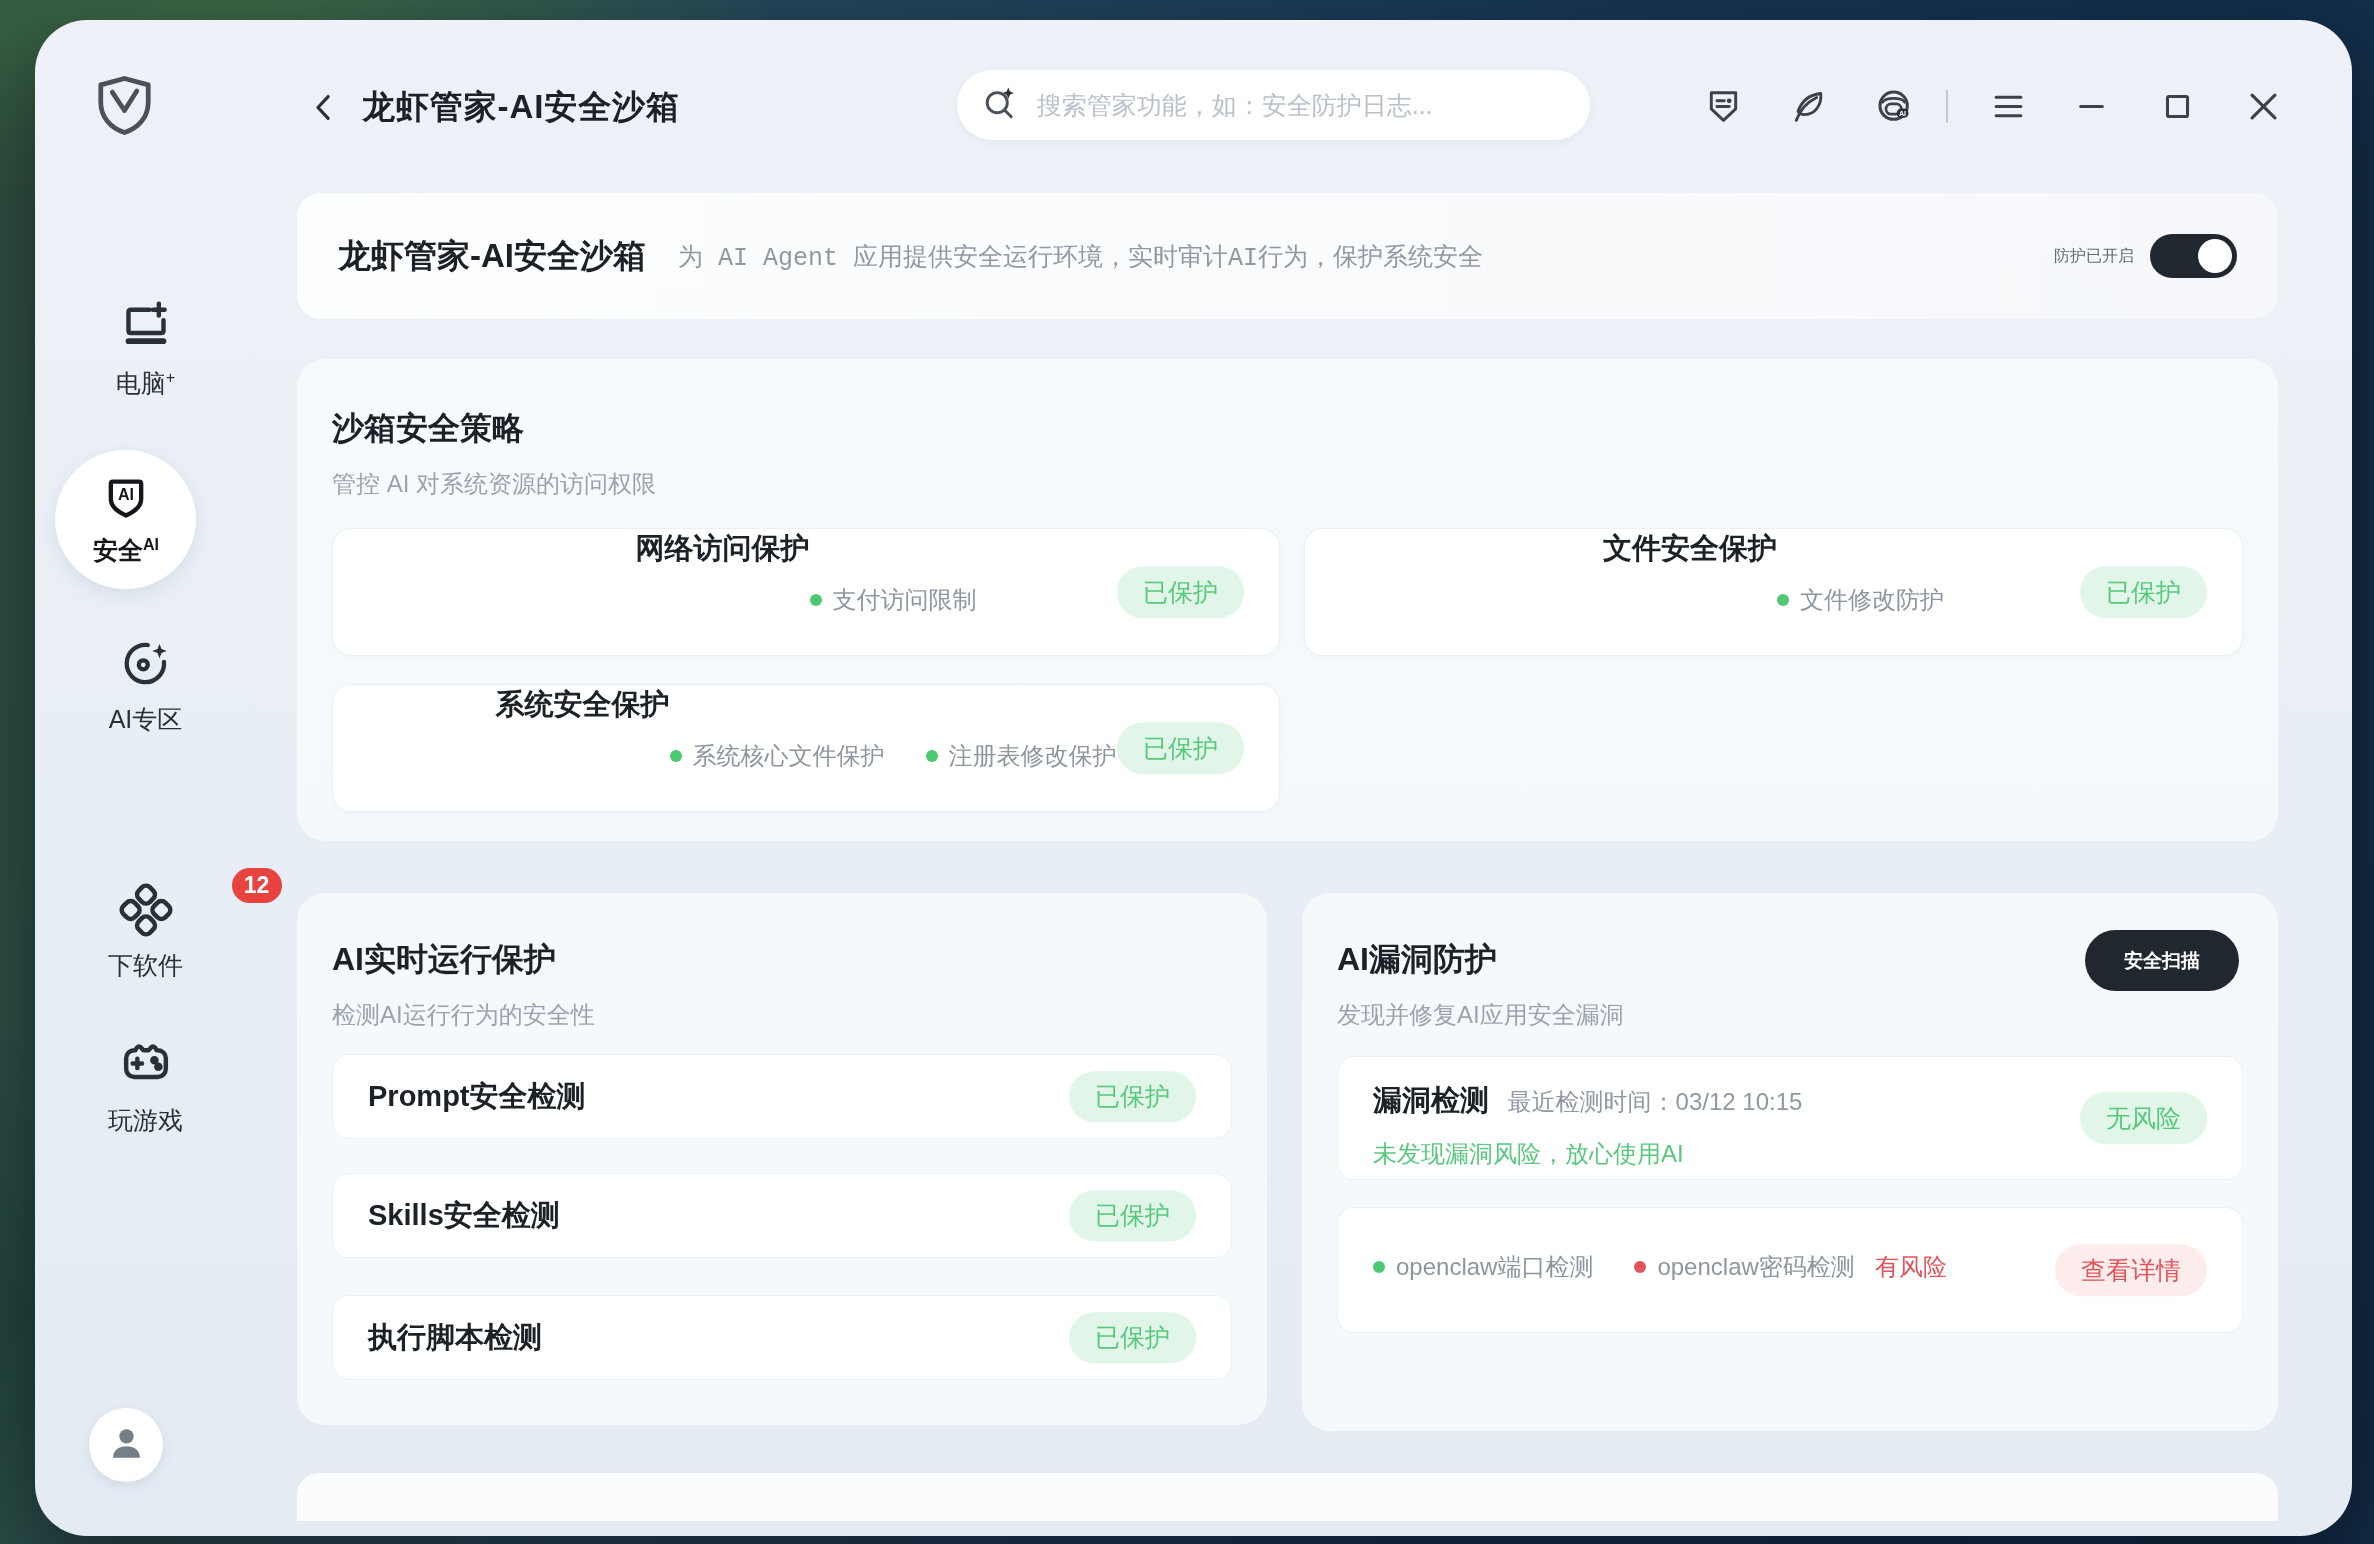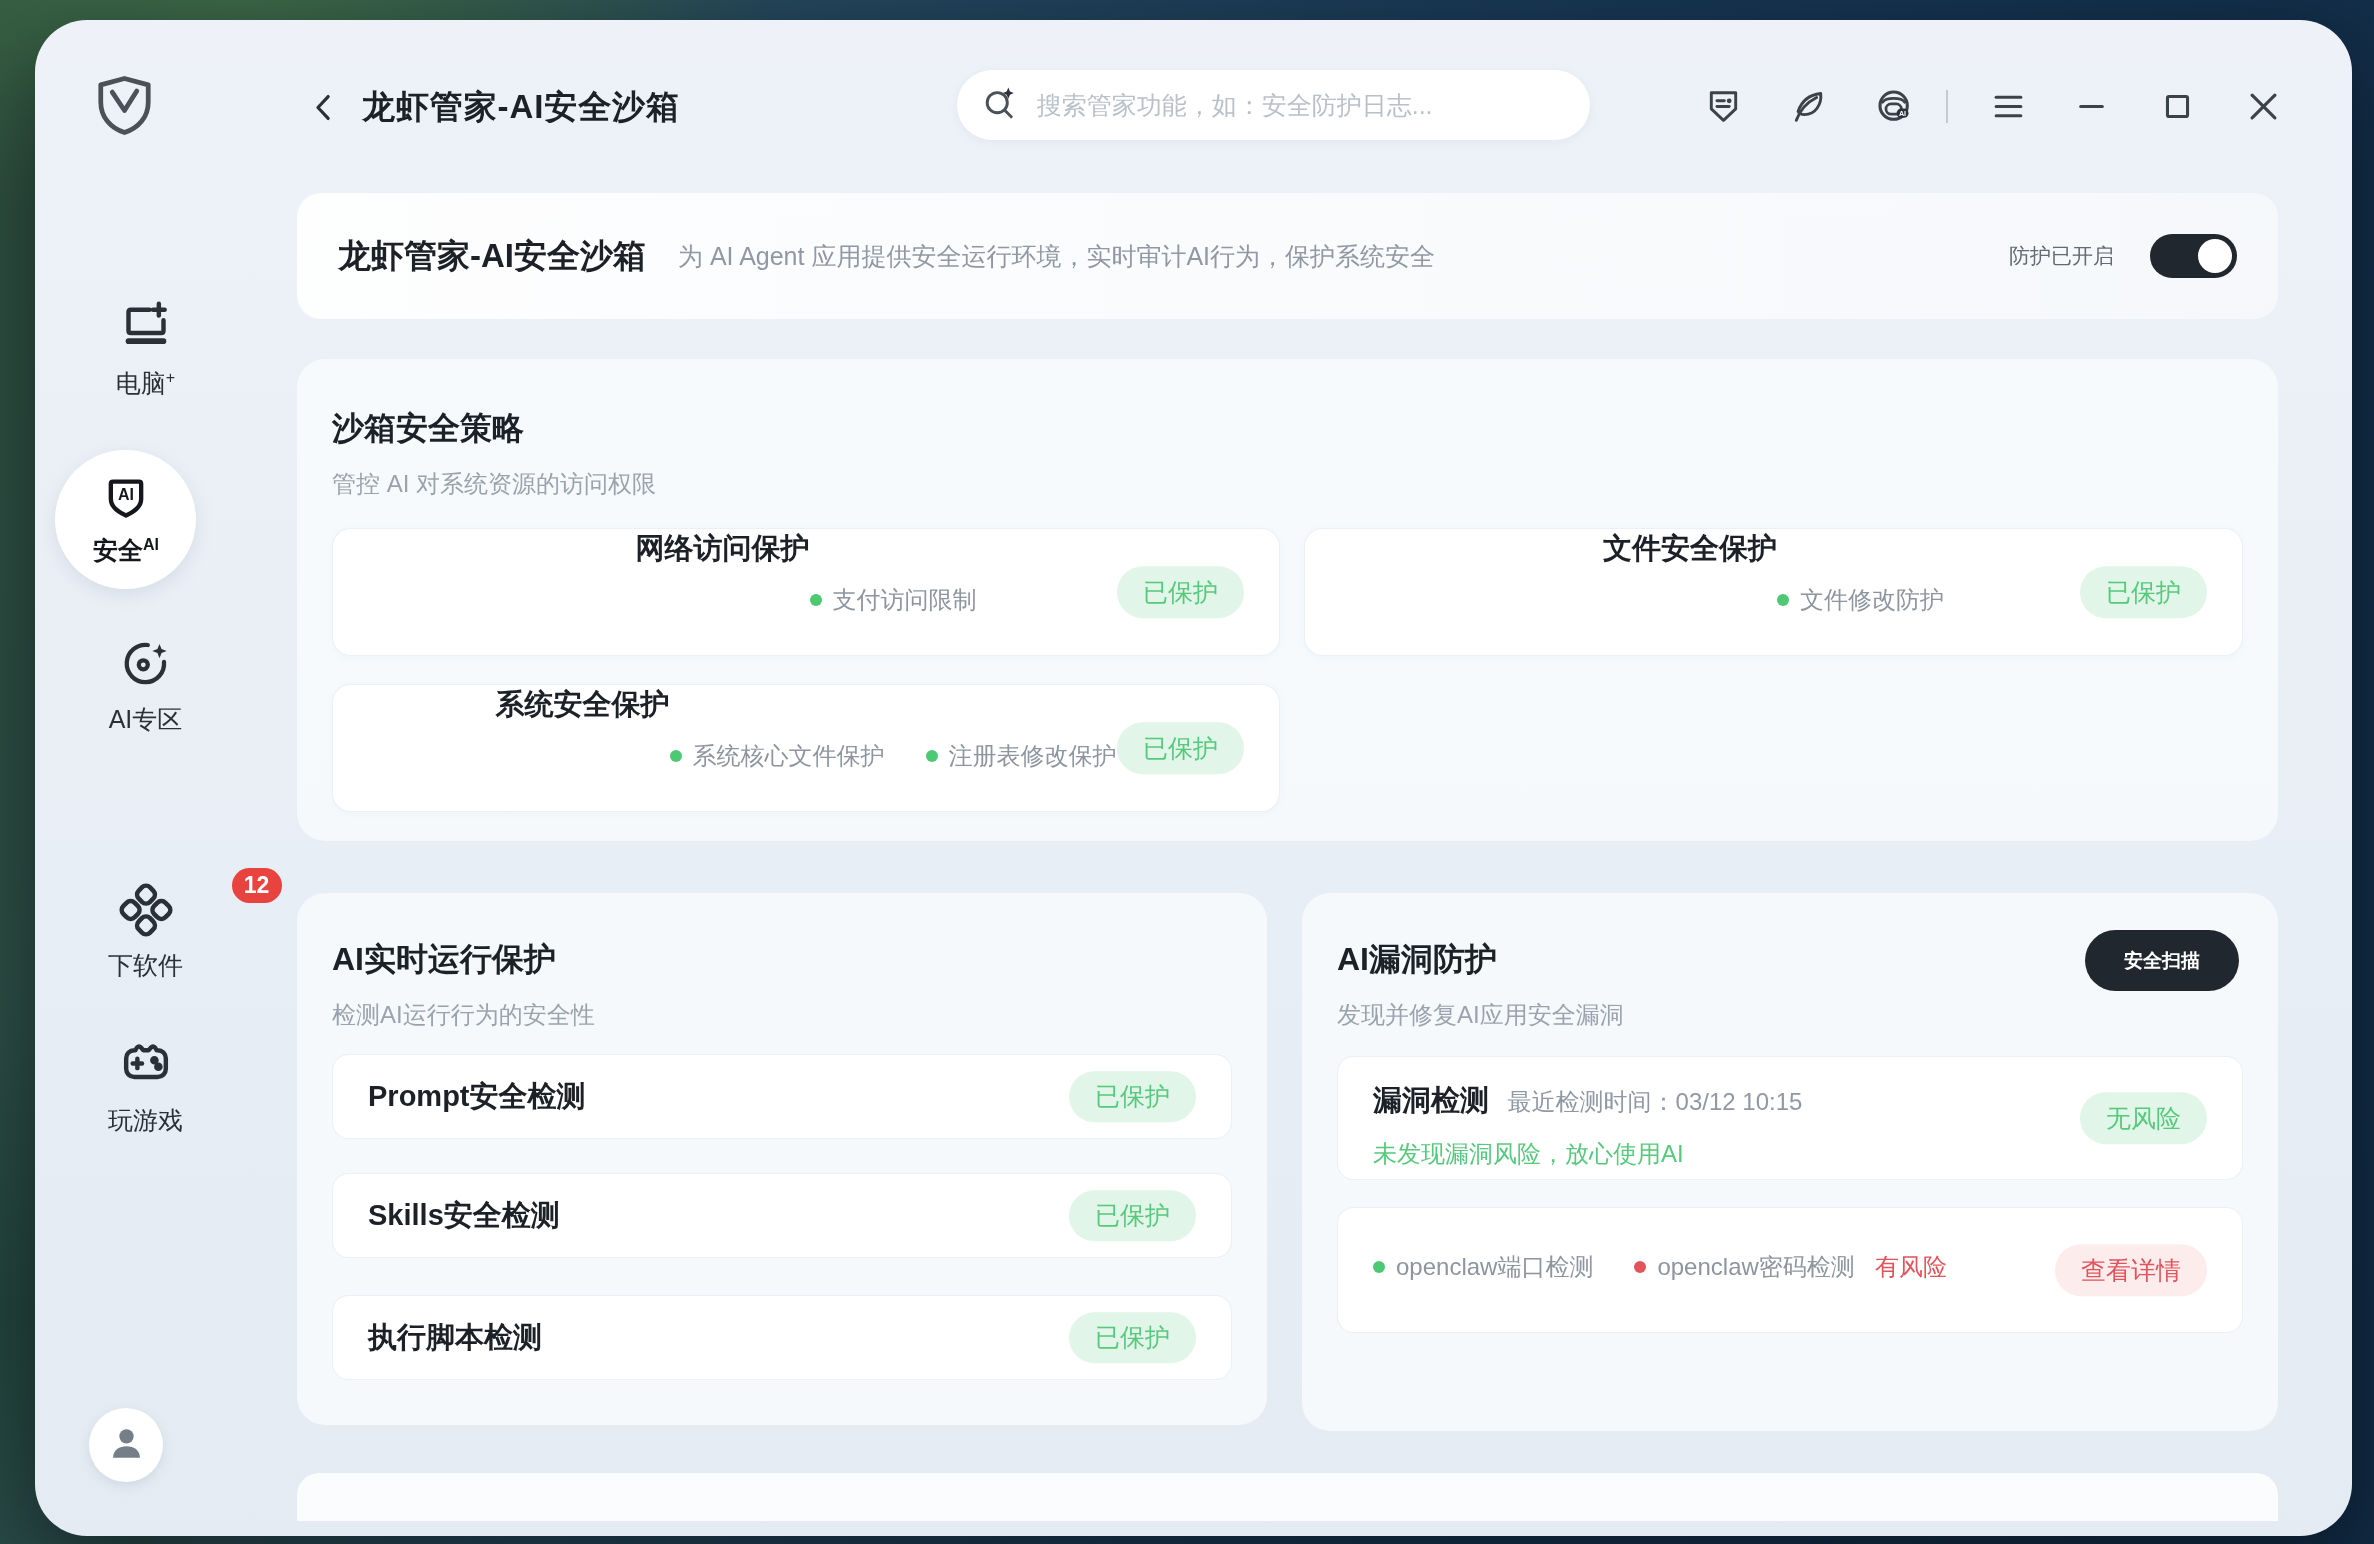--- a/index.html
+++ b/index.html
@@ -70,23 +70,23 @@
     background:#ffffff;display:flex;align-items:center;justify-content:center;cursor:pointer;
     box-shadow:0 3.7px 11px rgba(160,175,195,0.3);
   }
   
   .header-card{
     position:absolute;left:262px;top:173px;width:1981px;height:126px;border-radius:24px;
     background:linear-gradient(90deg,rgba(255,255,255,0.92),rgba(255,255,255,0.5));
     display:flex;align-items:center;padding:0 41px;
   }
   .header-card .h-title{font-size:33px;font-weight:700;color:var(--text-dark);}
-  .header-card .h-sub{font-size:25px;color:var(--text-gray);margin-left:32px;}
+  .header-card .h-sub{font-size:25px;color:var(--text-gray);margin-left:32px;font-family:Liberation Mono, monospace;}
   .header-card .spacer{flex:1;}
-  .toggle-label{font-size:21px;color:var(--text-mid);margin-right:36px;}
+  .toggle-label{font-size:16px;color:var(--text-mid);margin-right:16px;}
   .toggle{
     width:87px;height:44px;border-radius:22px;background:var(--dark-btn);position:relative;cursor:pointer;flex:0 0 auto;
   }
   .toggle .knob{position:absolute;right:4.6px;top:4.6px;width:34px;height:34px;border-radius:50%;background:#fff;}
   .section-card{
     position:absolute;border-radius:28px;
     background:rgba(251,253,255,0.72);
   }
   .sec-title{position:absolute;left:35px;font-size:32px;font-weight:700;color:var(--text-dark);}
   .sec-sub{position:absolute;left:35px;font-size:24px;color:#9aa3ad;}

